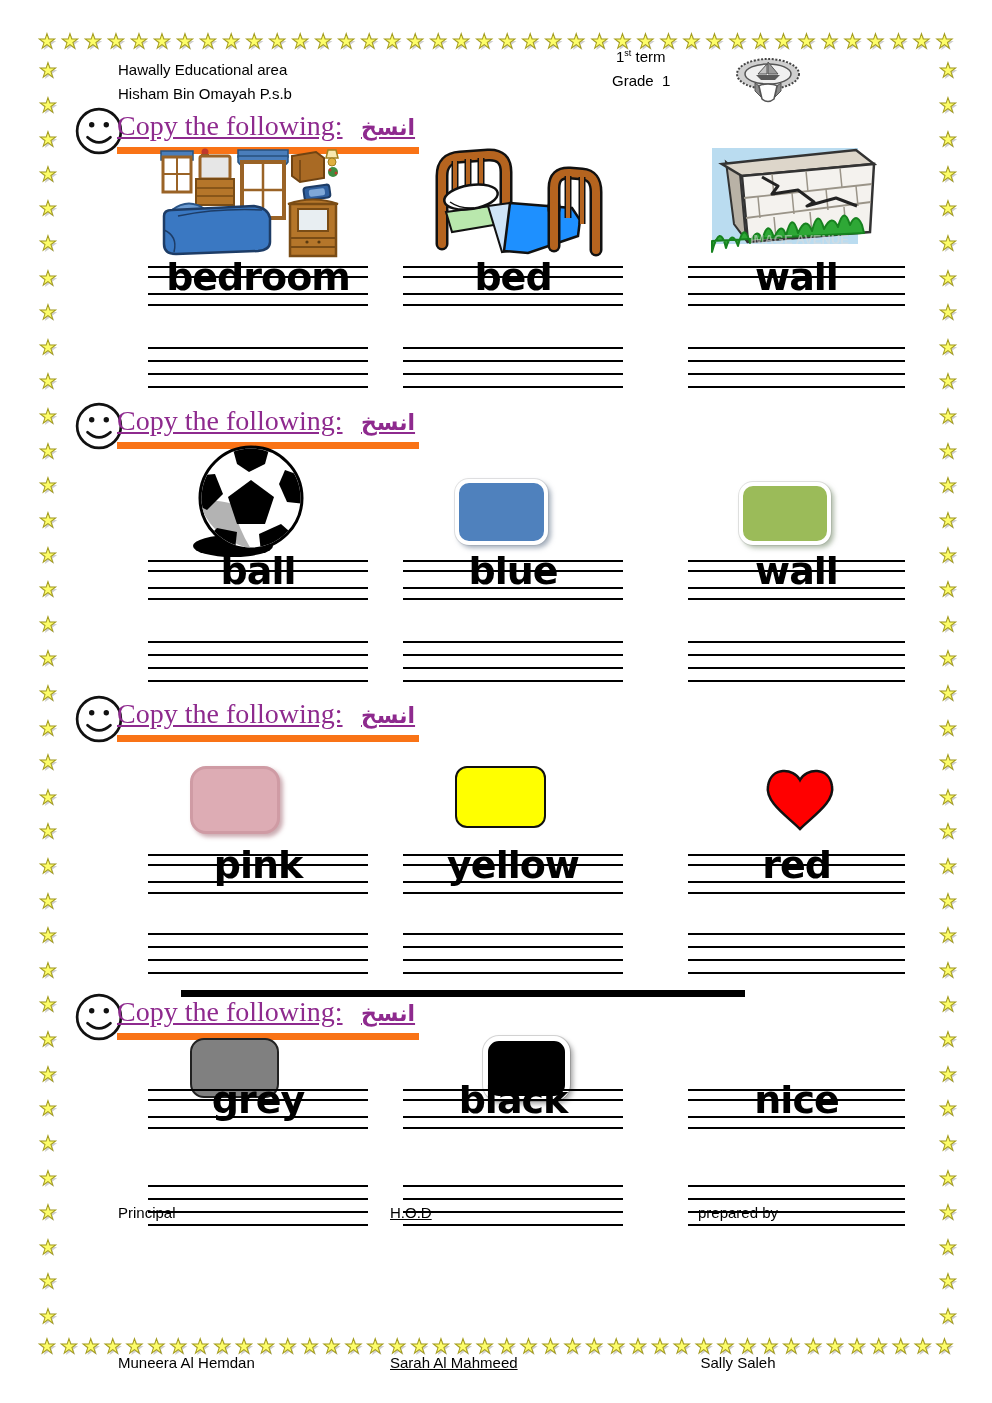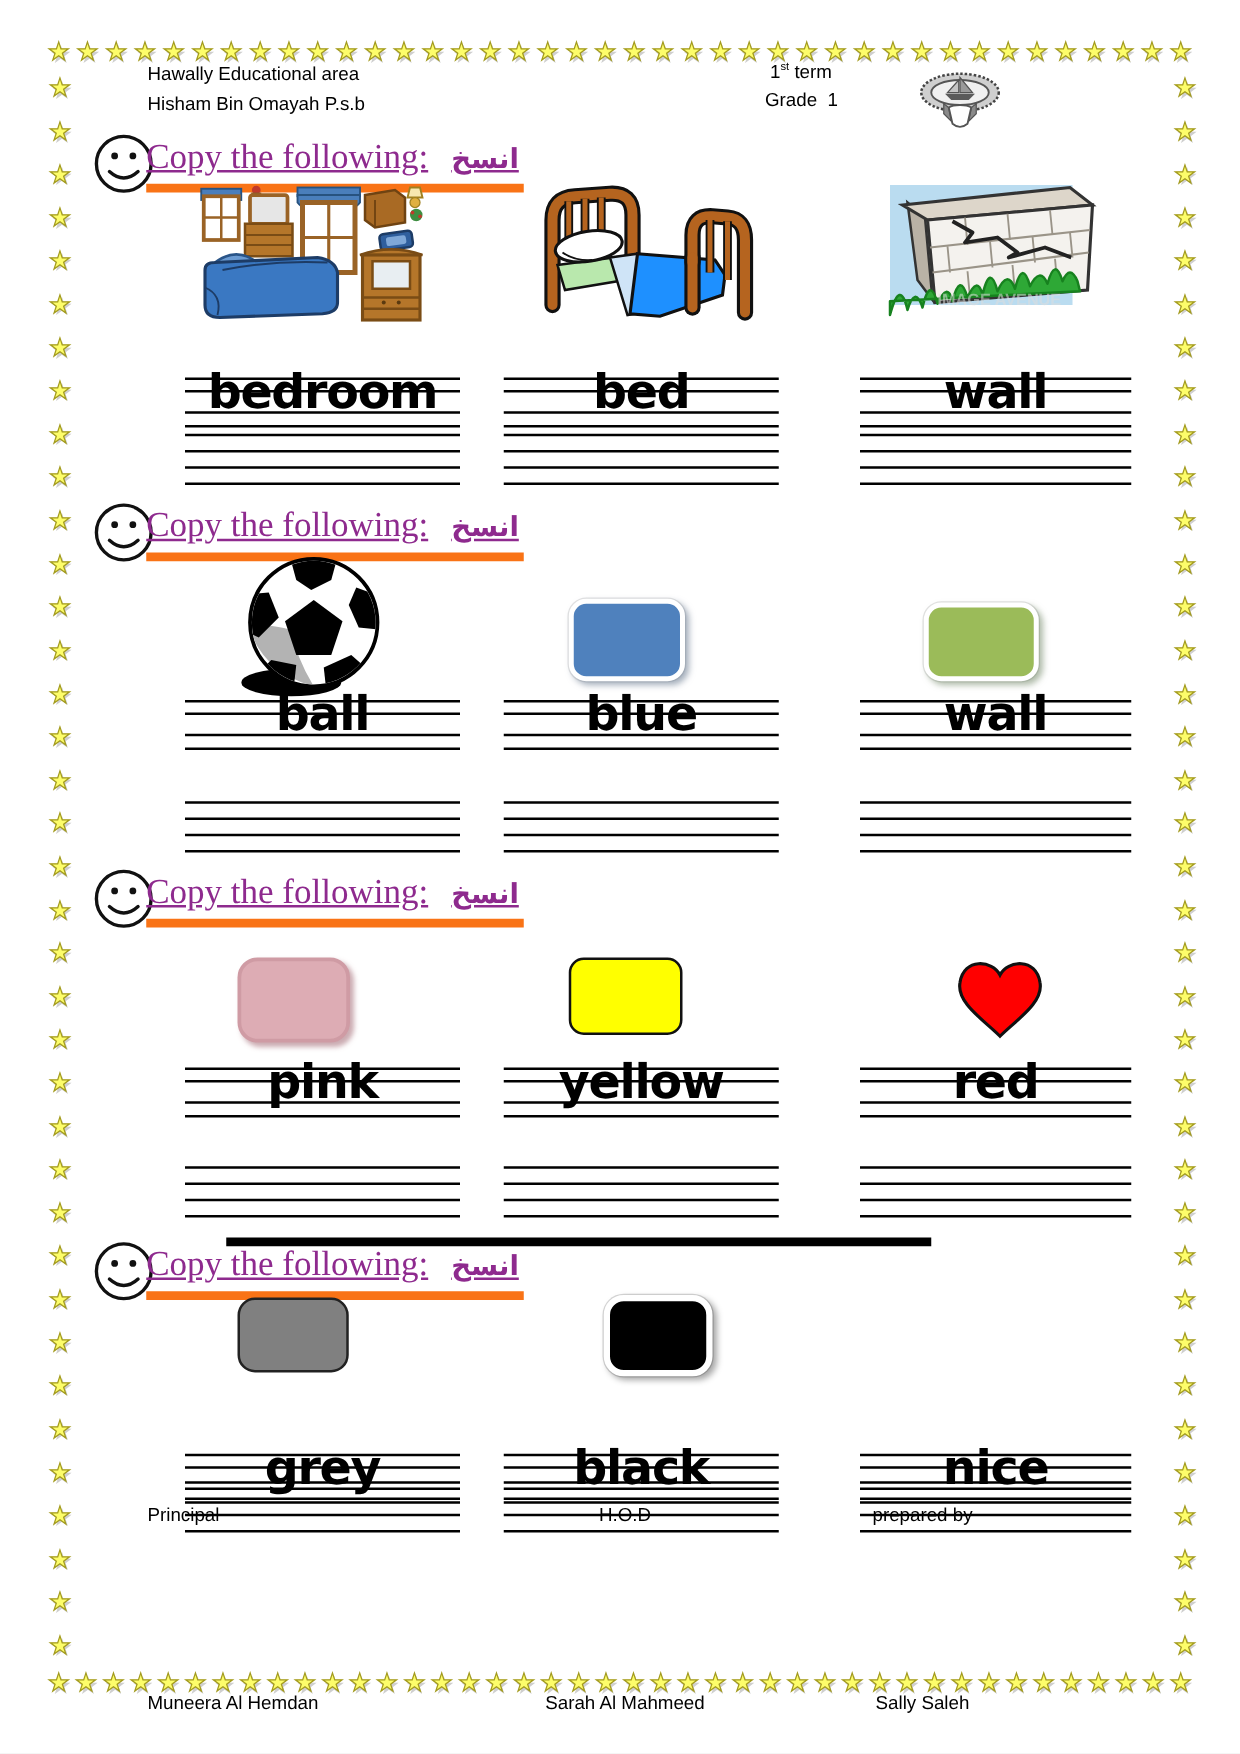--- a/index.html
+++ b/index.html
@@ -12,40 +12,40 @@
         -webkit-text-stroke:1px #a39b1f;text-shadow:1.5px 2px 0 #cfcfcf;}
   .star-row{position:absolute;left:38px;right:38px;display:flex;justify-content:space-between;}
   .star-row.top{top:31px;}
   .star-row.bottom{top:1336px;}
   .star-col{position:absolute;top:60px;height:1266px;width:24px;display:flex;flex-direction:column;
             justify-content:space-between;align-items:center;}
   .star-col.left{left:36px;}
   .star-col.right{right:32px;}
 
   
-  .hdr-left{left:118px;top:48px;font-size:15px;line-height:24px;}
+  .hdr-left{left:118px;top:58px;font-size:15px;line-height:24px;}
   .hdr-term{left:616px;top:48px;font-size:15px;}
   .hdr-term sup{font-size:9px;}
   .hdr-grade{left:612px;top:72px;font-size:15px;white-space:pre;}
   .logo{left:735px;top:55px;width:66px;height:50px;}
 
   
   .heading{position:absolute;left:74px;display:flex;align-items:flex-start;}
   .h1{top:106px;} .h2{top:401px;} .h3{top:694px;} .h4{top:992px;}
   .smiley{width:50px;height:50px;flex:0 0 auto;}
   .instr{margin-left:-7px;margin-top:4px;width:302px;padding-bottom:5px;
          border-bottom:7px solid #f97316;white-space:nowrap;}
   .instr .en{font-family:"Liberation Serif",serif;font-size:28px;color:#8e2a8e;text-decoration:underline;}
   .instr .ar{font-family:"DejaVu Sans",sans-serif;font-size:22px;font-weight:bold;color:#8e2a8e;
              text-decoration:underline;margin-left:14px;}
 
   
   .wguide,.bguide{position:absolute;width:220px;height:40px;}
   .c1{left:148px;} .c2{left:403px;} .c3{left:688px;width:217px;}
-  .s1w{top:266px;margin-top:36px;} .s2w{top:560px;} .s3w{top:854px;text-decoration:underline;} .s4w{top:1163px;}
+  .s1w{top:266px;} .s2w{top:560px;} .s3w{top:854px;text-decoration:underline;} .s4w{top:1089px;}
   .s1b{top:347px;} .s2b{top:641px;} .s3b{top:933px;} .s4b{top:1185px;}
   .ln{position:absolute;left:0;right:0;height:2px;background:#000;}
   .wguide .ln1{top:0;} .wguide .ln2{top:10px;} .wguide .ln3{top:27px;} .wguide .ln4{top:38px;}
   .bguide .ln1{top:0;} .bguide .ln2{top:13px;} .bguide .ln3{top:26px;} .bguide .ln4{top:39px;}
   .word{position:absolute;left:0;right:0;top:-8px;text-align:center;line-height:1;
         font-family:"DejaVu Sans",sans-serif;font-weight:700;font-size:38px;letter-spacing:-1px;}
 
   
   .img-bedroom{left:158px;top:146px;width:182px;height:112px;}
   .img-bed{left:426px;top:146px;width:180px;height:112px;}
@@ -64,21 +64,21 @@
   .sw-grey {left:190px;top:1038px;width:85px;height:56px;border:2px solid #222;border-radius:14px;}
   .sw-black{left:483px;top:1036px;width:77px;height:55px;border:5px solid #fff;border-radius:16px;
             box-shadow:3px 3px 5px rgba(0,0,0,.35),0 0 0 1px #d8d8d8;}
 
   .divider{position:absolute;left:181px;top:990px;width:564px;height:7px;background:#000;}
 
   
   .foot{position:absolute;font-size:15px;}
   .frole{top:1204px;} .fname{top:1354px;}
   .f1{left:118px;width:240px;}
-  .f2{left:390px;width:220px;text-align:center;}
+  .f2{left:390px;width:220px;text-align:left;text-decoration:underline;}
   .f3{left:640px;width:196px;text-align:center;}
 </style>
 </head>
 <body>
 
 <div class="page">
 
   <div class="star-row top">
       <span class="star">★</span>
       <span class="star">★</span>

